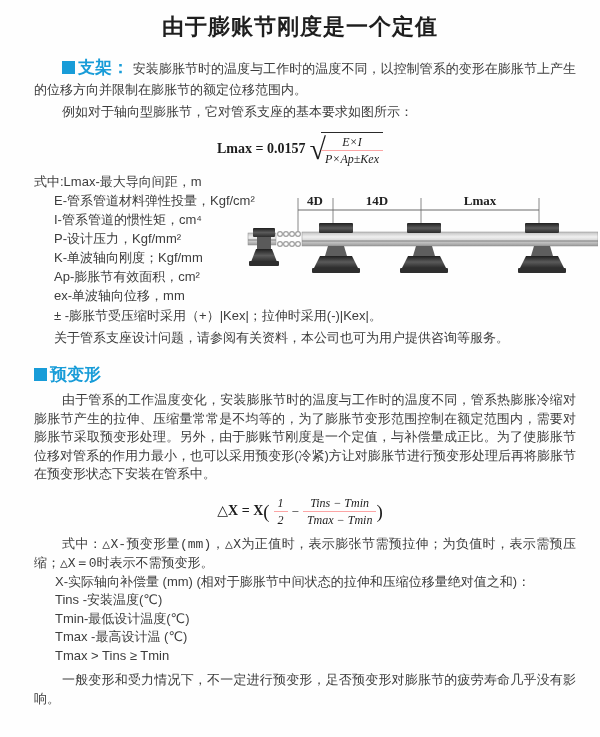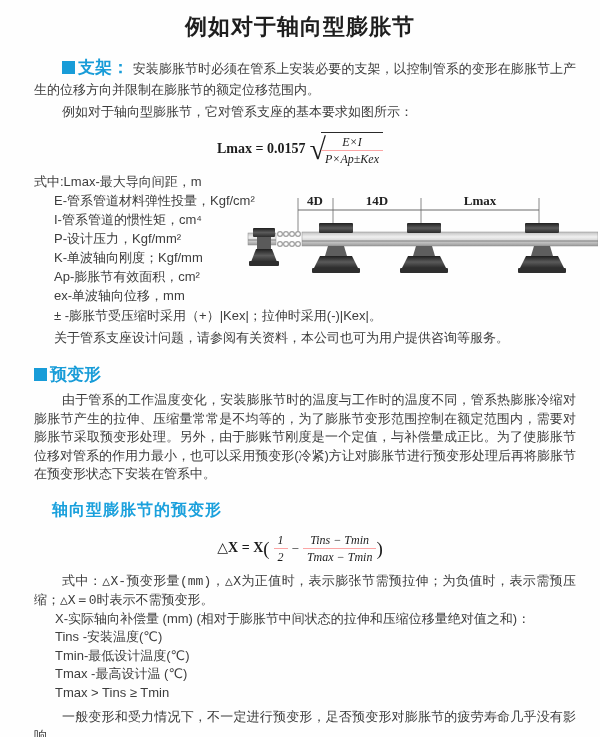--- a/index.html
+++ b/index.html
@@ -43,23 +43,23 @@
 
   
   .diagram{position:absolute;left:246px;top:192px;width:352px;height:108px;}
   .dim-label{font-family:"Liberation Serif","DejaVu Serif",serif;font-weight:bold;font-size:13px;fill:#222;}
 </style>
 </head>
 <body>
 
 <div>
 
-  <div class="title">例如对于轴向型膨胀节</div>
+  <div class="title">由于膨账节刚度是一个定值</div>
 
-  <p class="para indent" style="margin-top:15px;"><span class="sec-head"><span class="sq"></span><span>支架：</span></span> <span>安装膨胀节时必须在管系上安装必要的支架，以控制管系的变形在膨胀节上产生的位移方向并限制在膨胀节的额定位移范围内。</span></p>
+  <p class="para indent" style="margin-top:15px;"><span class="sec-head"><span class="sq"></span><span>支架：</span></span> <span>安装膨胀节时的温度与工作时的温度不同，以控制管系的变形在膨胀节上产生的位移方向并限制在膨胀节的额定位移范围内。</span></p>
 
   <p class="para indent" style="margin-top:1px;">例如对于轴向型膨胀节，它对管系支座的基本要求如图所示：</p>
 
   <div class="formula f1">
     <span class="lhs">Lmax = 0.0157</span>
     <span class="sqrt-sym">√</span><span class="frac radical"><span class="fnum">E×I</span><span class="fden">P×Ap±Kex</span></span>
   </div>
 
   <div class="vars">
     <div class="v">式中:Lmax-最大导向间距，m</div>
@@ -141,21 +141,20 @@
       <polygon points="288,54 304,54 307,64 285,64" fill="#5e5e5e"></polygon>
       <polygon points="280,64 312,64 318,76 274,76" fill="url(#darkGrad)"></polygon>
       <rect x="272" y="76" width="48" height="5" rx="1" fill="#2e2e2e"></rect>
     </g>
   </svg>
 
   <div class="sec-head-block"><span class="sq"></span><span>预变形</span></div>
 
   <p class="para indent" style="margin-top:5px;line-height:18.5px;">由于管系的工作温度变化，安装膨胀节时的温度与工作时的温度不同，管系热膨胀冷缩对膨胀节产生的拉伸、压缩量常常是不均等的，为了膨胀节变形范围控制在额定范围内，需要对膨胀节采取预变形处理。另外，由于膨账节刚度是一个定值，与补偿量成正比。为了使膨胀节位移对管系的作用力最小，也可以采用预变形(冷紧)方让对膨胀节进行预变形处理后再将膨胀节在预变形状态下安装在管系中。</p>
 
-  <div class="sub-head">轴向型膨胀节的预变形</div>
 
   <div class="formula f2">
     <span class="lhs">△X = X</span><span class="paren">(</span>
     <span class="frac"><span class="fnum">1</span><span class="fden">2</span></span>
     <span class="fop">−</span>
     <span class="frac"><span class="fnum">Tins − Tmin</span><span class="fden">Tmax − Tmin</span></span><span class="paren">)</span>
   </div>
 
   <p class="para indent" style="margin-top:4px;line-height:19px;font-family:Liberation Mono, monospace;">式中：△X-预变形量(mm)，△X为正值时，表示膨张节需预拉伸；为负值时，表示需预压缩；△X＝0时表示不需预变形。</p>
 

